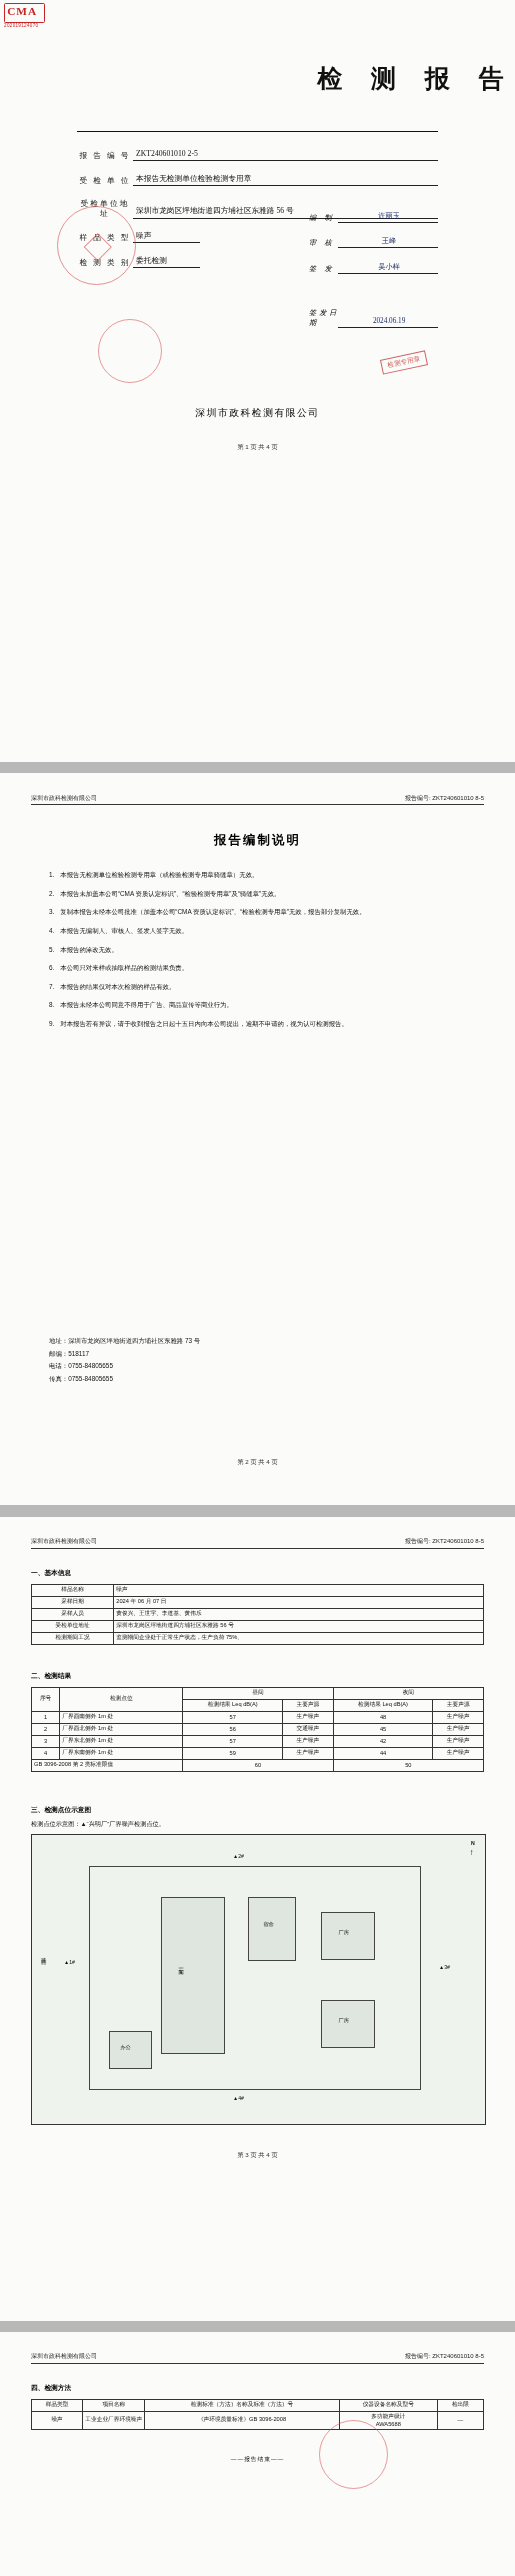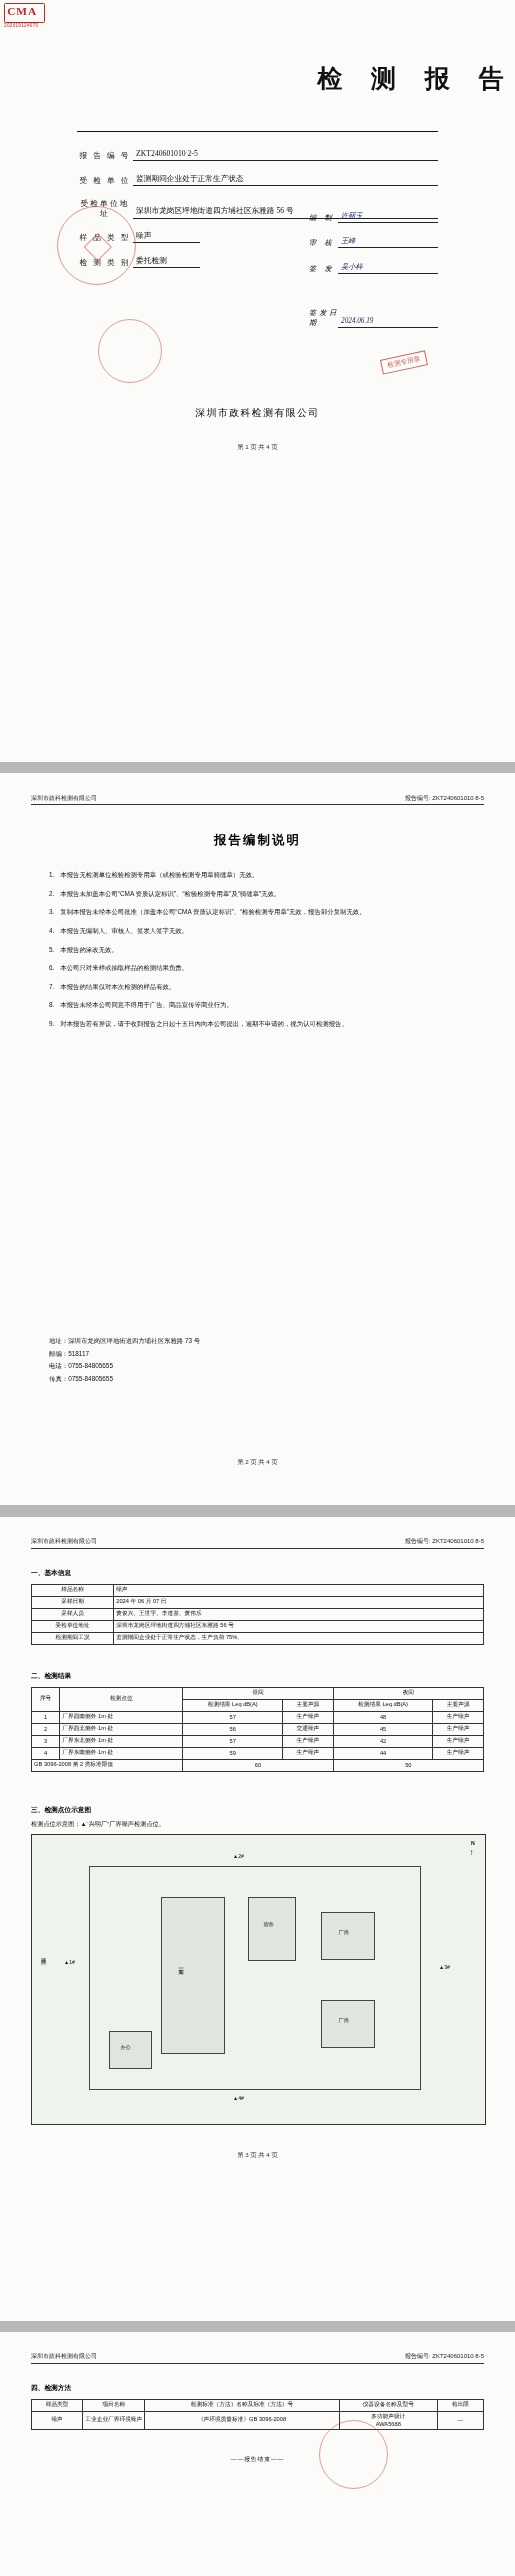--- a/index.html
+++ b/index.html
@@ -17,21 +17,21 @@
   .cma .txt{position:absolute;left:3.1px;top:1.5px;font-size:11.3px;font-weight:bold;color:#c42626;letter-spacing:1px;font-family:"Liberation Serif",serif;}
   .cma .num{position:absolute;left:0;top:19.6px;font-size:4.6px;color:#c42626;letter-spacing:0.3px;}
 
   
   .title1{position:absolute;top:62px;left:0;width:100%;text-align:right;font-family:"Liberation Serif","DejaVu Serif",serif;font-size:25px;letter-spacing:11.3px;color:#111;font-weight:bold;}
   .rule{position:absolute;background:#111;height:0.5px;}
   .fieldwrap{position:absolute;left:77px;top:149px;width:361px;font-size:7.7px;color:#111;}
   .frow{display:flex;align-items:flex-end;margin-bottom:12.4px;}
   .flabel{width:56px;letter-spacing:2.1px;flex:0 0 auto;font-family:"Liberation Serif",serif;text-align:center;}
   .fval{flex:1;border-bottom:0.5px solid #222;padding:0 2.1px 1.5px 3.1px;min-height:9.8px;font-family:"Liberation Serif",serif;}
-  .hand{font-family:"Liberation Serif",serif;color:#1b2c6b;font-style:italic;}
+  .hand{font-family:"Liberation Serif",serif;color:#1b2c6b;text-align:center;}
   .sideblock{position:absolute;right:77px;top:211px;width:129px;font-size:7.2px;}
   .srow{display:flex;align-items:flex-end;margin-bottom:13.4px;}
   .slabel{width:29px;letter-spacing:3.1px;flex:0 0 auto;font-style:italic;}
   .sval{flex:1;border-bottom:0.5px solid #222;padding:0 1px 1px 3.1px;min-height:9.3px;}
   .company1{position:absolute;left:0;top:407px;width:100%;text-align:center;font-size:9.8px;letter-spacing:1.5px;font-family:"Liberation Serif",serif;}
   .pagenum{position:absolute;left:0;width:100%;text-align:center;font-size:6.2px;color:#333;}
   .stampA{position:absolute;left:57px;top:206px;width:77px;height:77px;border:1.5px solid #cf3a3a;border-radius:50%;opacity:.55;}
   .stampA:after{content:"";position:absolute;left:50%;top:50%;width:17.5px;height:17.5px;margin:-8.8px;border:1px solid #cf3a3a;transform:rotate(45deg);}
   .stampB{position:absolute;left:98px;top:319px;width:62px;height:62px;border:1.5px solid #cf3a3a;border-radius:50%;opacity:.5;}
   .stampRed{position:absolute;right:88px;top:355px;font-size:6.7px;color:#c3302f;border:1px solid #c3302f;padding:2.1px 5.2px;transform:rotate(-12deg);opacity:.75;}
@@ -78,21 +78,21 @@
 
     <div class="rule" style="left:77px;right:77px;top:131px;width:361px;"></div>
 
     <div class="fieldwrap">
       <div class="frow">
         <div class="flabel">报 告 编 号</div>
         <div class="fval">ZKT240601010 2-5</div>
       </div>
       <div class="frow">
         <div class="flabel">受 检 单 位</div>
-        <div class="fval">监测期间企业处于正常生产状态</div>
+        <div class="fval">本报告无检测单位检验检测专用章</div>
       </div>
       <div class="frow">
         <div class="flabel">受检单位地址</div>
         <div class="fval">深圳市龙岗区坪地街道四方埔社区东雅路 56 号</div>
       </div>
       <div class="frow">
         <div class="flabel">样 品 类 型</div>
         <div class="fval" style="max-width:62px;flex:0 0 62px;">噪声</div>
       </div>
       <div class="frow">

